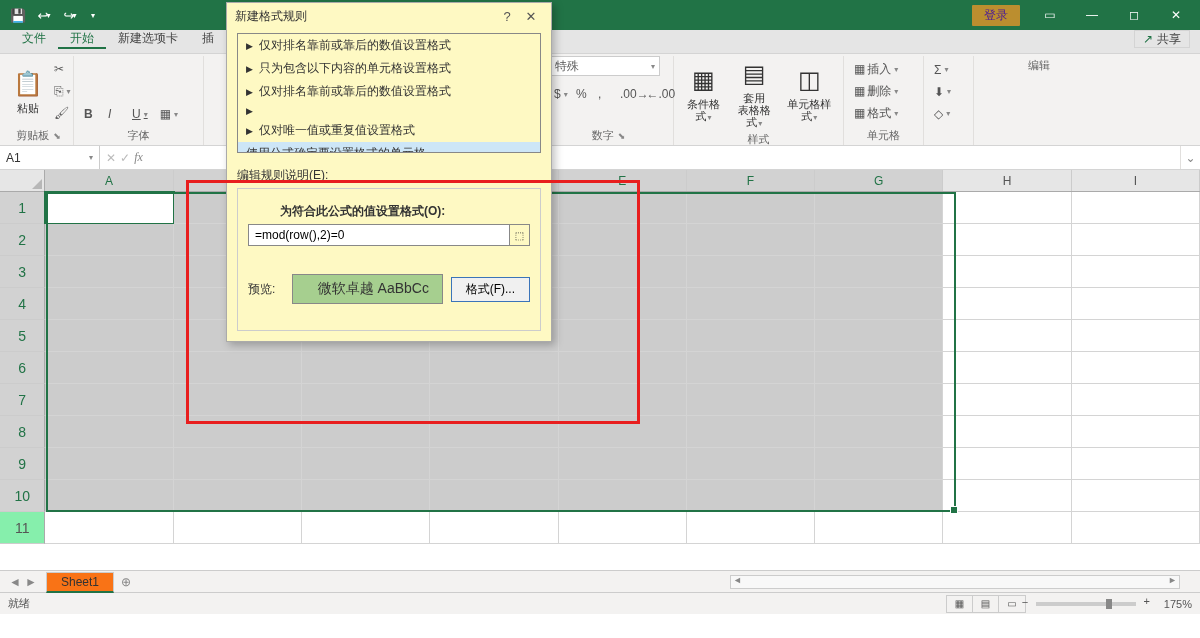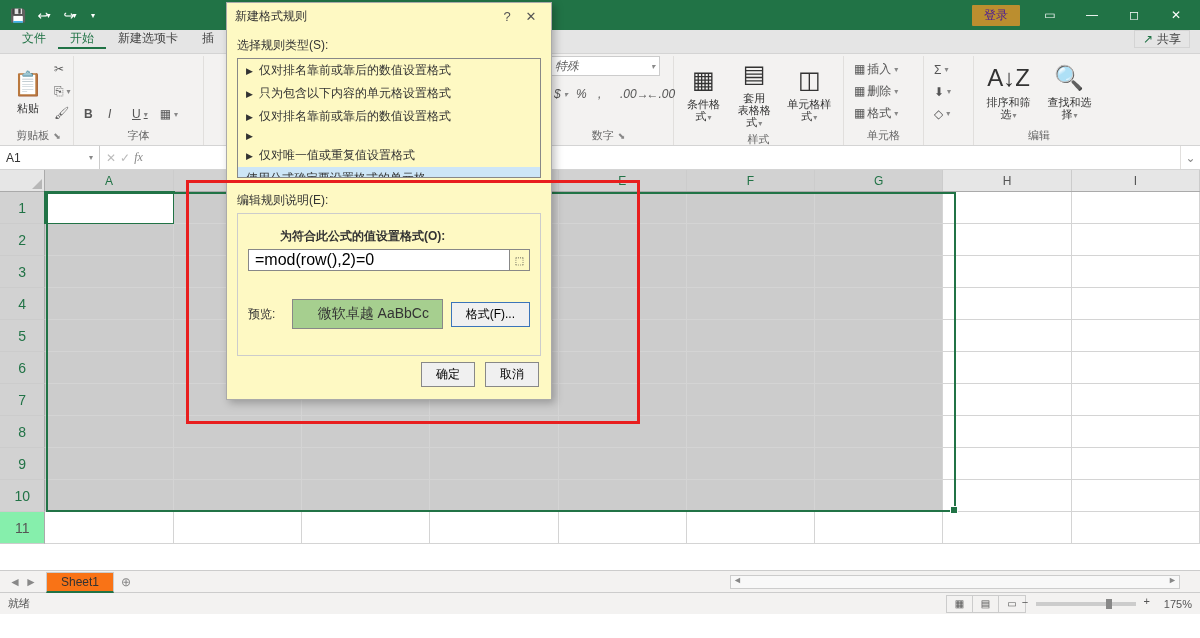--- a/index.html
+++ b/index.html
@@ -71,21 +71,21 @@
   .dlg-title .name { flex: 1; }
   .dlg-title .help, .dlg-title .close { width: 24px; text-align: center; color: #555; font-size: 13px; }
   .dlg-body { padding: 4px 10px 10px 10px; }
   .dlg-label { padding: 4px 0; color: #333; }
   .rule-list { border: 1px solid #888; max-height: 120px; overflow: auto; }
   .rule-item { padding: 3px 8px; display: flex; align-items: center; gap: 6px; cursor: default; }
   .rule-item.selected { background: #cde6f7; }
   .rule-bullet { font-size: 9px; }
   .dlg-sub { font-weight: bold; padding: 6px 0 4px 0; margin-left: 32px; }
   .formula-box { display: flex; border: 1px solid #888; height: 22px; }
-  .formula-box input { flex: 1; border: none; padding: 0 6px; font-size: 16px; outline: none; }
+  .formula-box input { flex: 1; border: none; padding: 0 6px; font-size: 12px; outline: none; }
   .formula-box .collapse { width: 20px; border-left: 1px solid #888; display: flex; align-items: center; justify-content: center; font-size: 10px; }
   .preview-row { display: flex; align-items: center; gap: 8px; padding: 28px 0 12px 0; }
   .preview-lbl { width: 36px; }
   .preview-box { flex: 1; height: 30px; border: 1px solid #888; background: #a6cf8f; display: flex; align-items: center; justify-content: center; font-size: 14px; padding-left: 12px; }
   .dlg-btn { border: 1px solid #888; background: #f0f0f0; padding: 3px 14px; font-size: 12px; cursor: pointer; }
   .dlg-btn.primary { border: 1px solid #3b74b9; }
   .dlg-actions { display: flex; justify-content: flex-end; gap: 10px; padding: 6px 2px 2px 2px; }
 
   
   .red-box { position: absolute; border: 3px solid #e81e1e; pointer-events: none; z-index: 30; }
@@ -179,21 +179,21 @@
         <span>字体</span>
       </div>
   </div>
 
   <div class="ribbon-group" style="width:340px">
     <div class="group-content"></div>
     <div class="group-label"></div>
   </div>
 
   <div class="ribbon-group" style="width:130px">
-    <div class="group-content" style="flex-direction:column; align-items:stretch;font-style:italic;">
+    <div class="group-content" style="flex-direction:column; align-items:stretch;">
       <div class="mini-btn" style="justify-content:space-between; border:1px solid #ccc; background:#fff; width:110px;">
           <span>特殊</span>
           <span class="dd">▾</span>
         </div>
       <div style="display:flex; gap:2px; margin-top:4px;">
         <div class="mini-btn">$<span class="dd">▾</span></div>
         <div class="mini-btn">%</div>
         <div class="mini-btn">,</div>
         <div class="mini-btn">.00→</div>
         <div class="mini-btn">←.00</div>
@@ -247,30 +247,20 @@
             <span class="dd">▾</span>
           </div>
         <div class="mini-btn">⬇<span class="dd">▾</span></div>
         <div class="mini-btn">◇<span class="dd">▾</span></div>
       </div>
     </div>
     <div class="group-label"></div>
   </div>
 
   <div class="ribbon-group" style="width:130px; border-right:none;">
-    <div class="group-content">
-      <div class="big-btn">
-          <div class="icon">A↓Z</div>
-          <div class="lbl"><span>排序和筛选</span><span class="dd">▾</span></div>
-        </div>
-      <div class="big-btn">
-          <div class="icon">🔍</div>
-          <div class="lbl"><span>查找和选择</span><span class="dd">▾</span></div>
-        </div>
-    </div>
     <div class="group-label">
         <span>编辑</span>
       </div>
   </div>
 </div>
 
 <div class="namebox-row">
   <div class="namebox">
       <span>A1</span>
       <span class="dd">▾</span>
@@ -459,21 +449,20 @@
   </div>
 </div>
 
 <div class="dialog">
   <div class="dlg-title">
     <span class="name">新建格式规则</span>
     <span class="help">?</span>
     <span class="close">✕</span>
   </div>
   <div class="dlg-body">
-    <div class="dlg-label">选择规则类型(S):</div>
     <div class="rule-list">
       <div class="rule-item">
           <span class="rule-bullet">▶</span>
           <span>仅对排名靠前或靠后的数值设置格式</span>
         </div>
       <div class="rule-item">
           <span class="rule-bullet">▶</span>
           <span>只为包含以下内容的单元格设置格式</span>
         </div>
       <div class="rule-item">
@@ -497,20 +486,16 @@
       <div class="formula-box">
         <input value="=mod(row(),2)=0" style="">
         <div class="collapse">⬚</div>
       </div>
       <div class="preview-row">
         <div class="preview-lbl">预览:</div>
         <div class="preview-box">微软卓越 AaBbCc</div>
         <button class="dlg-btn primary">格式(F)...</button>
       </div>
     </div>
-    <div class="dlg-actions">
-      <button class="dlg-btn">确定</button>
-      <button class="dlg-btn">取消</button>
-    </div>
   </div>
 </div>
 
 <div class="red-box" style="left:186px; top:180px; width:454px; height:244px;"></div>
 
 </body></html>

